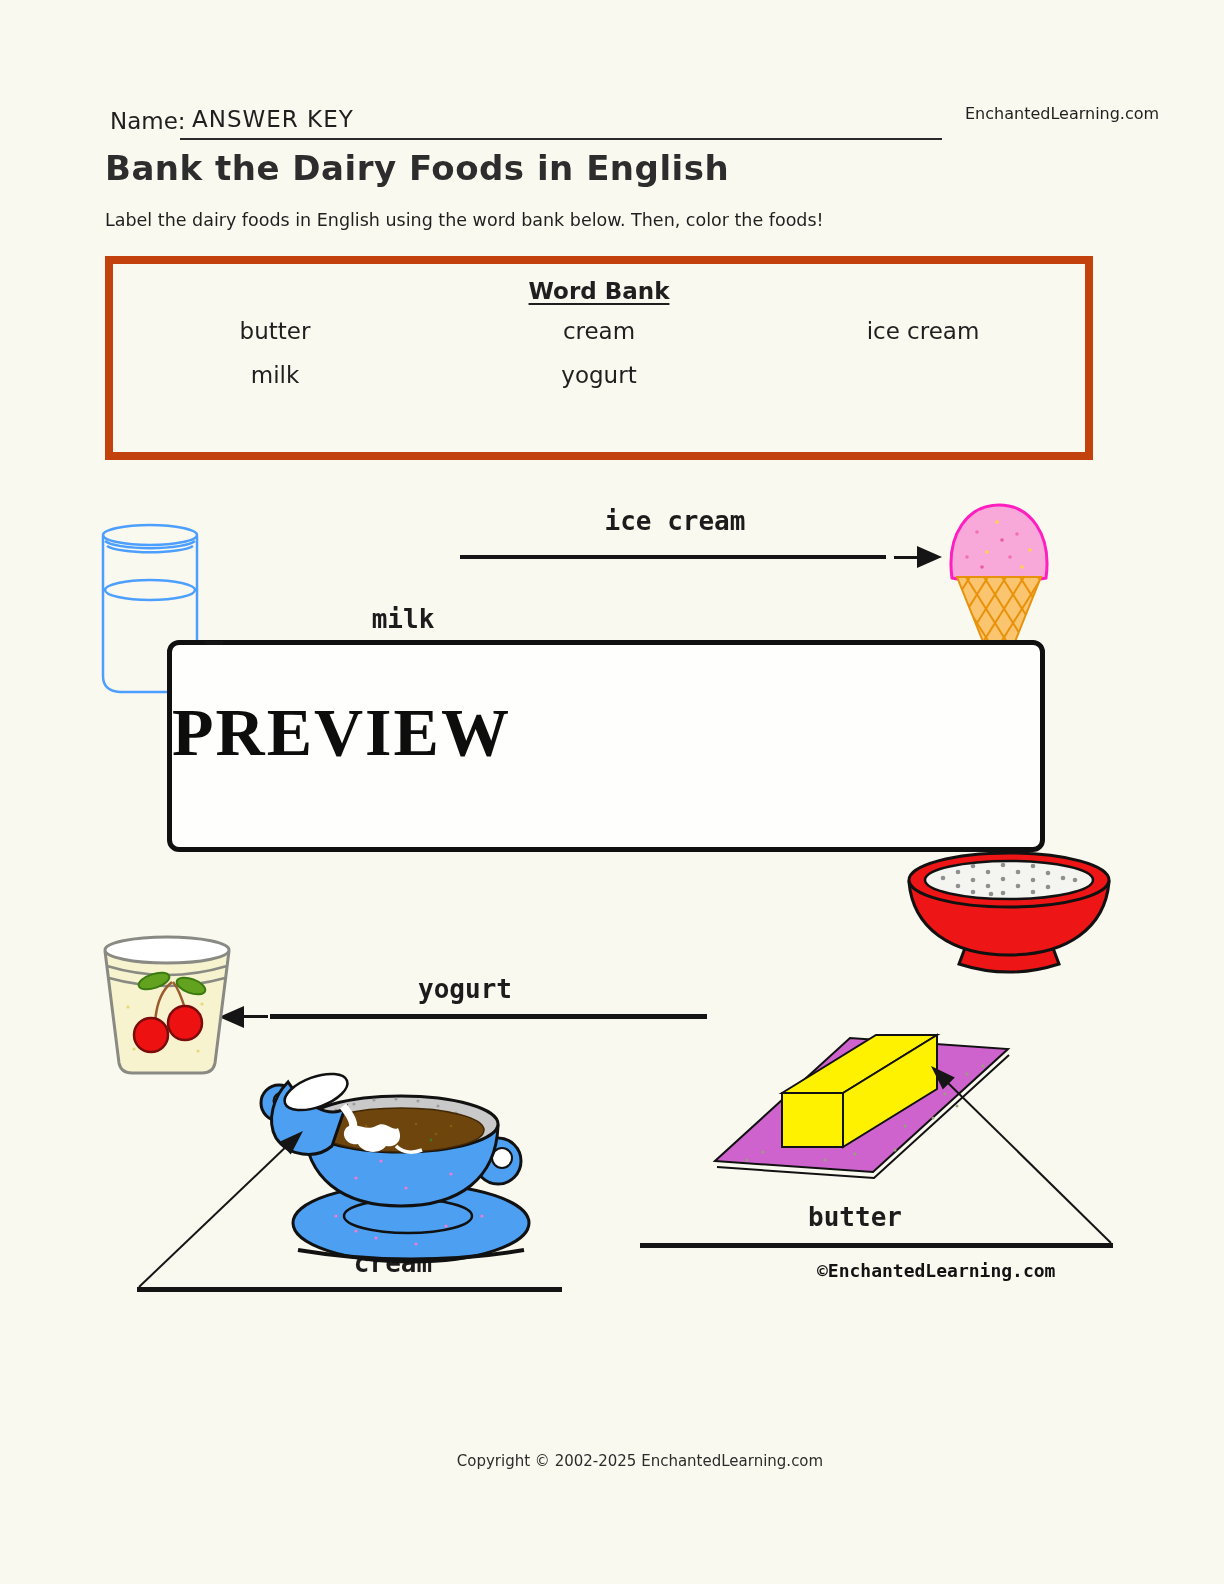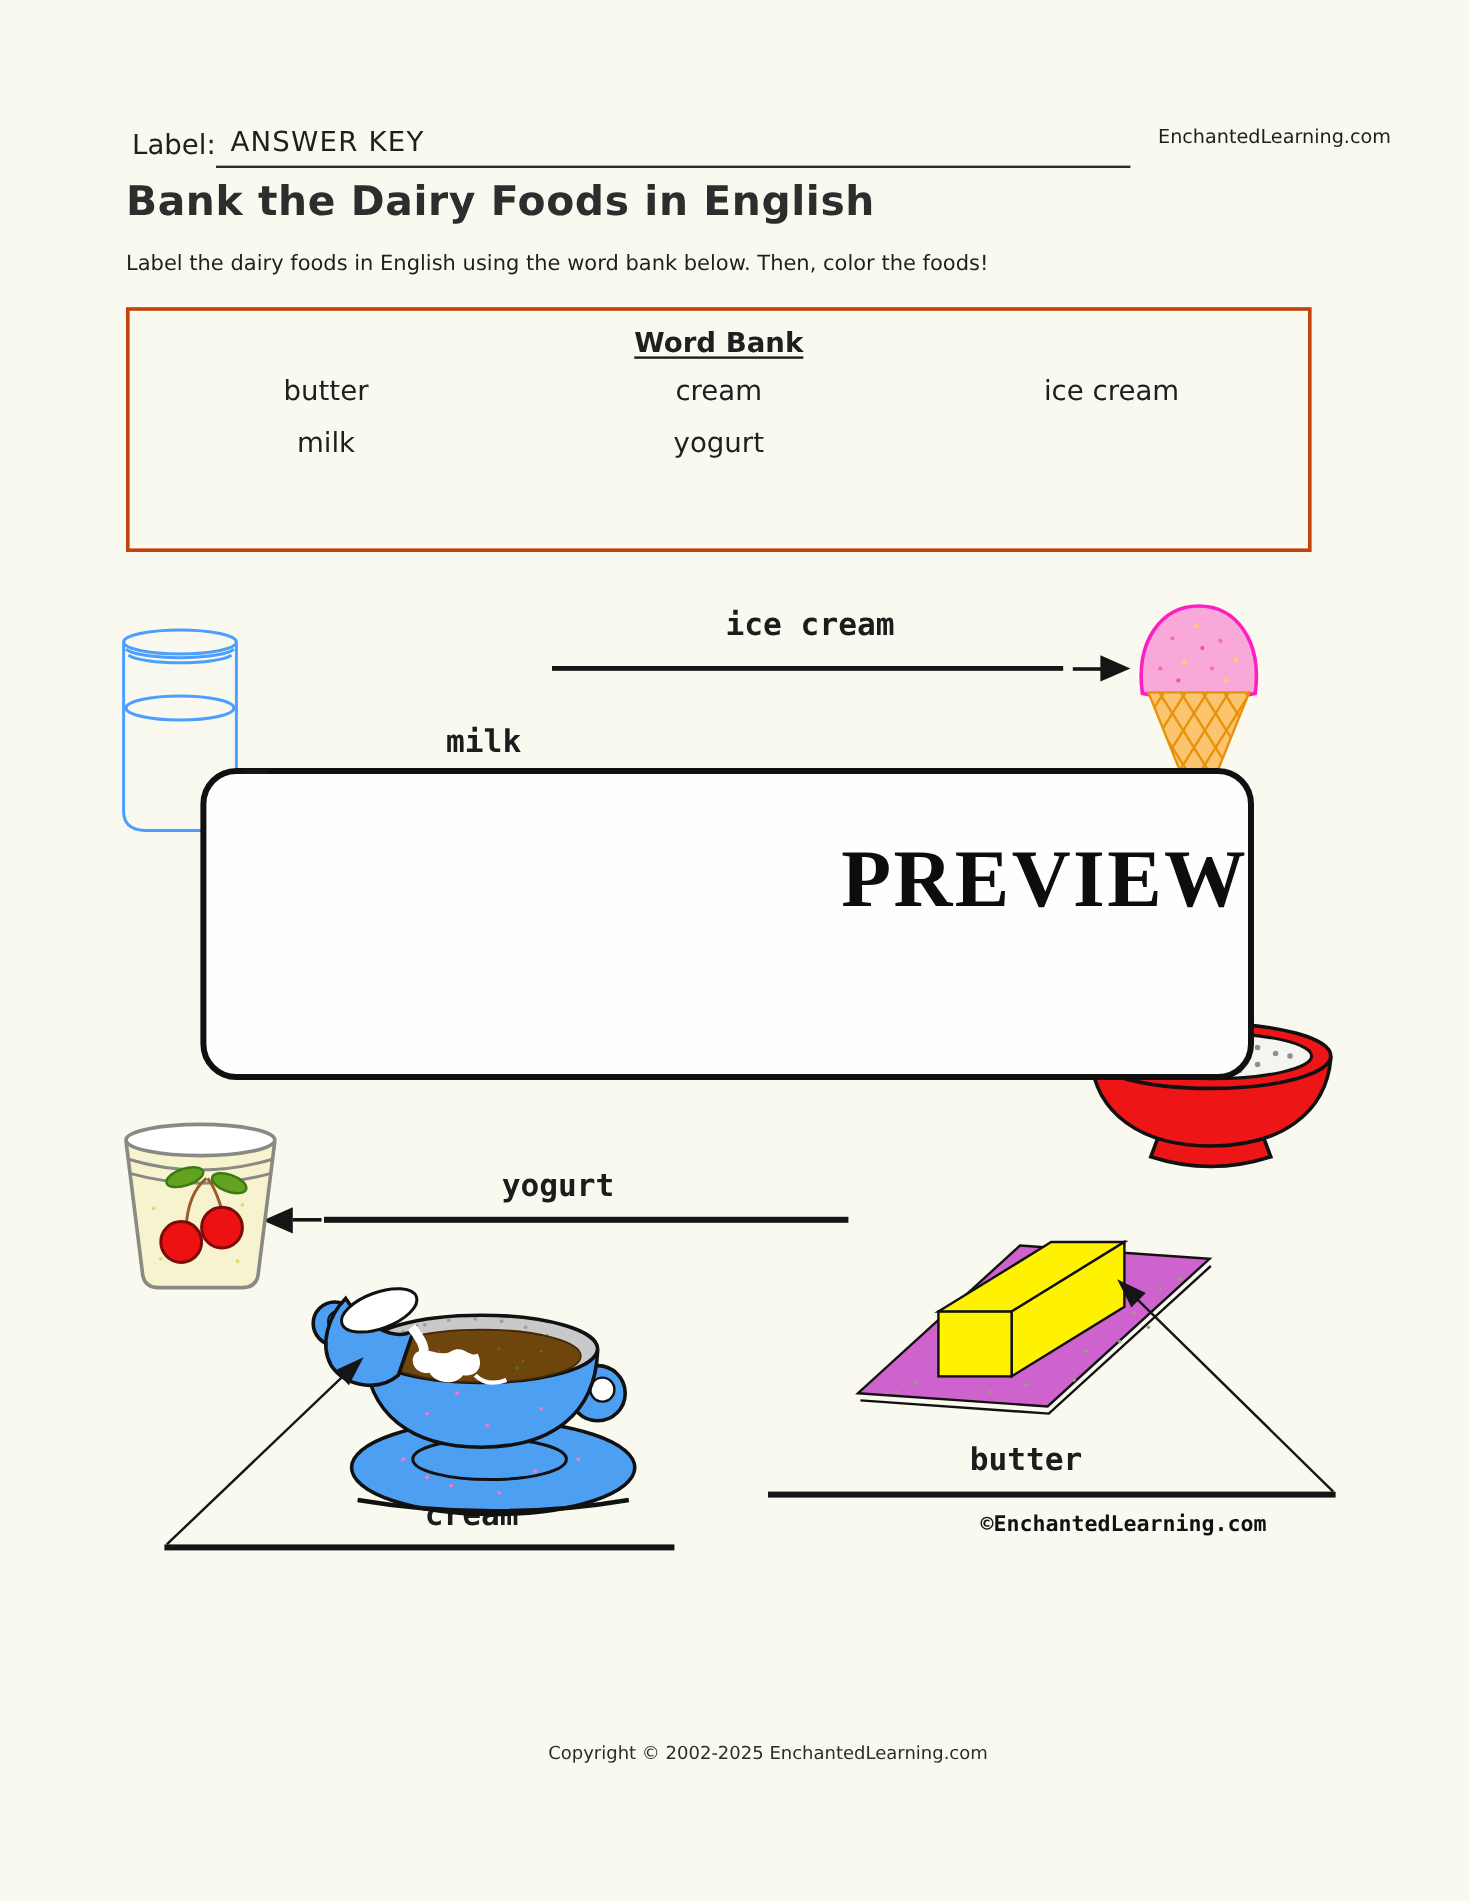--- a/index.html
+++ b/index.html
@@ -15,52 +15,52 @@
   
   .name-label{left:110px;top:108px;font-size:23px;}
   .name-value{left:192px;top:106px;font-size:23px;letter-spacing:1px;}
   .name-underline{left:180px;top:138px;width:762px;height:0;border-bottom:2px solid #2b2b2b;}
   .site-header{left:965px;top:104px;font-size:16px;}
 
   .page-title{left:105px;top:148px;font-size:34px;font-weight:bold;color:#2d2d2d;letter-spacing:.5px;}
   .instructions{left:105px;top:210px;font-size:17.5px;}
 
   
-  .word-bank{left:105px;top:256px;width:988px;height:204px;border:3px solid #c2410c;box-sizing:border-box;background:#FAF9EF;}
+  .word-bank{left:105px;top:256px;width:988px;height:204px;border:8px solid #c2410c;box-sizing:border-box;background:#FAF9EF;}
   .wb-heading{margin:14px auto 0 auto;text-align:center;font-size:23px;font-weight:bold;
     text-decoration:underline;text-decoration-thickness:2px;text-underline-offset:4px;}
   .wb-grid{display:grid;grid-template-columns:1fr 1fr 1fr;row-gap:15px;margin-top:13px;}
   .wb-cell{text-align:center;font-size:23px;line-height:29px;}
 
   
   .rule{background:#151515;}
   .tri-right{width:0;height:0;border-top:11px solid transparent;border-bottom:11px solid transparent;border-left:25px solid #151515;}
   .tri-left{width:0;height:0;border-top:11px solid transparent;border-bottom:11px solid transparent;border-right:25px solid #151515;}
 
   
   .answer-label{font-family:"DejaVu Sans Mono", monospace;font-weight:bold;font-size:26px;color:#1c1c1c;text-align:center;}
 
   
-  .preview-box{left:167px;top:640px;width:878px;height:260px;box-sizing:border-box;
-    background:#FEFEFC;border:5px solid #101010;border-radius:30px;z-index:5;text-align:right;}
+  .preview-box{left:167px;top:640px;width:878px;height:212px;box-sizing:border-box;
+    background:#FEFEFC;border:5px solid #101010;border-radius:12px;z-index:5;text-align:left;}
   .preview-title{font-family:"Liberation Serif", serif;font-weight:bold;font-size:68px;line-height:70px;
     margin-top:52px;letter-spacing:2px;color:#0d0d0d;}
   .preview-subtitle{font-family:"Liberation Serif", serif;font-style:italic;font-size:45px;line-height:48px;
     margin-top:16px;color:#0d0d0d;letter-spacing:1px;}
 
   .attribution{left:817px;top:1260px;font-family:"DejaVu Sans Mono", monospace;font-weight:bold;font-size:18px;color:#121212;}
   .page-footer{left:0;top:1452px;width:1224px;text-align:center;font-size:15px;color:#2c2c2c;padding-left:28px;}
 
   .z1{z-index:1}.z2{z-index:2}.z3{z-index:3}.z4{z-index:4}.z6{z-index:6}
   svg{display:block;}
 </style>
 </head>
 <body>
 
-<div class="abs name-label">Label:</div>
+<div class="abs name-label">Name:</div>
 <div class="abs name-value">ANSWER KEY</div>
 <div class="abs name-underline"></div>
 <div class="abs site-header">EnchantedLearning.com</div>
 
 <div class="abs page-title">Bank the Dairy Foods in English</div>
 <div class="abs instructions">Label the dairy foods in English using the word bank below. Then, color the foods!</div>
 
 <div class="abs word-bank">
   <div class="wb-heading">Word Bank</div>
   <div class="wb-grid">

